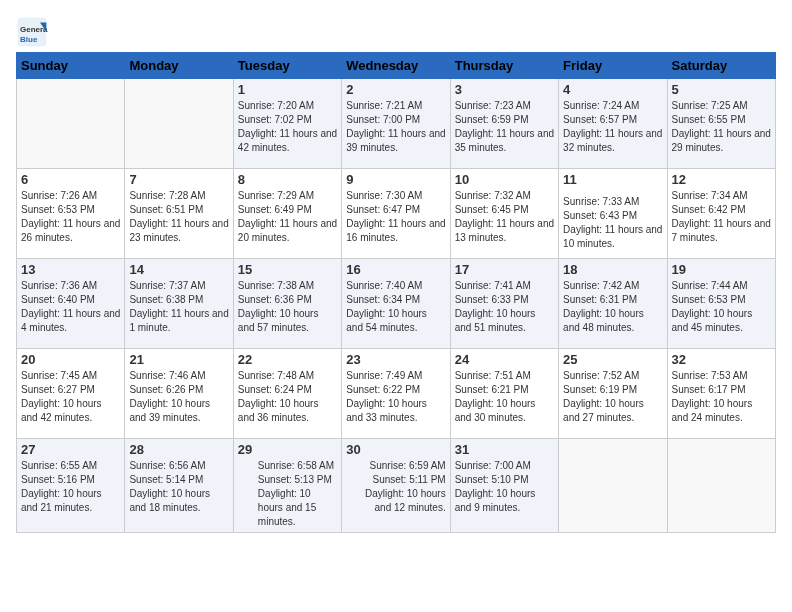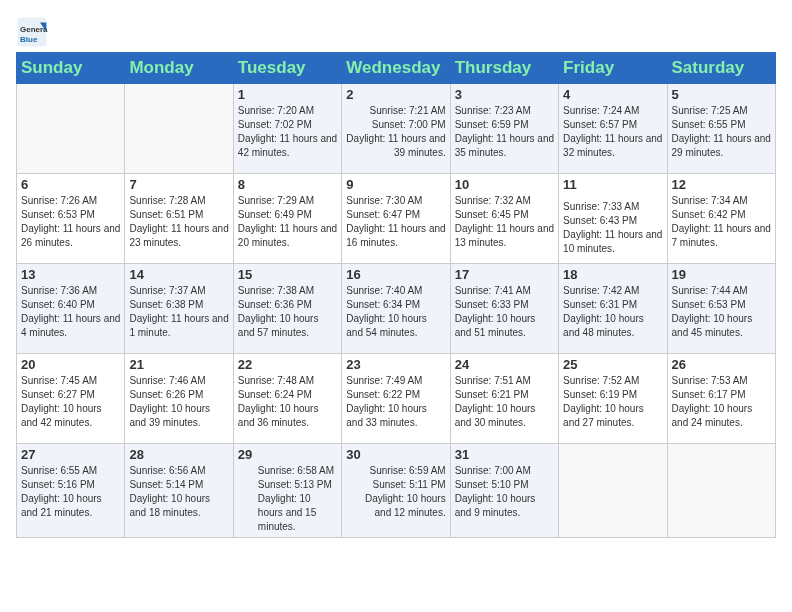--- a/index.html
+++ b/index.html
@@ -52,22 +52,22 @@
       font-size: 15px;
       color: #555;
     }
     table {
       width: 100%;
       border-collapse: collapse;
       table-layout: fixed;
     }
     th {
       background-color: #2a6abf;
-      color: #86efac;
-      font-size: 17px;
+      color: #000000;
+      font-size: 13px;
       font-weight: bold;
       padding: 5px 4px;
       text-align: left;
       border: 1px solid #2a6abf;
     }
     td {
       border: 1px solid #ccc;
       vertical-align: top;
       padding: 3px 4px;
       font-size: 10.5px;
@@ -134,21 +134,21 @@
         <td class="empty"></td>
         <td class="empty"></td>
         <td>
           <span class="day-num">1</span>
           <div class="cell-info" style="white-space: pre-line;">Sunrise: 7:20 AM
 Sunset: 7:02 PM
 Daylight: 11 hours and 42 minutes.</div>
         </td>
         <td>
           <span class="day-num">2</span>
-          <div class="cell-info" style="white-space: pre-line; text-align: right;">Sunrise: 7:21 AM
+          <div class="cell-info" style="white-space: pre-line;">Sunrise: 7:21 AM
 Sunset: 7:00 PM
 Daylight: 11 hours and 39 minutes.</div>
         </td>
         <td>
           <span class="day-num">3</span>
           <div class="cell-info" style="white-space: pre-line;">Sunrise: 7:23 AM
 Sunset: 6:59 PM
 Daylight: 11 hours and 35 minutes.</div>
         </td>
         <td>
@@ -283,21 +283,21 @@
 Sunset: 6:21 PM
 Daylight: 10 hours and 30 minutes.</div>
         </td>
         <td>
           <span class="day-num">25</span>
           <div class="cell-info" style="white-space: pre-line;">Sunrise: 7:52 AM
 Sunset: 6:19 PM
 Daylight: 10 hours and 27 minutes.</div>
         </td>
         <td>
-          <span class="day-num">26</span>
+          <span class="day-num">32</span>
           <div class="cell-info" style="white-space: pre-line;">Sunrise: 7:53 AM
 Sunset: 6:17 PM
 Daylight: 10 hours and 24 minutes.</div>
         </td>
       </tr>
       <tr>
         <td>
           <span class="day-num">27</span>
           <div class="cell-info" style="white-space: pre-line;">Sunrise: 6:55 AM
 Sunset: 5:16 PM

